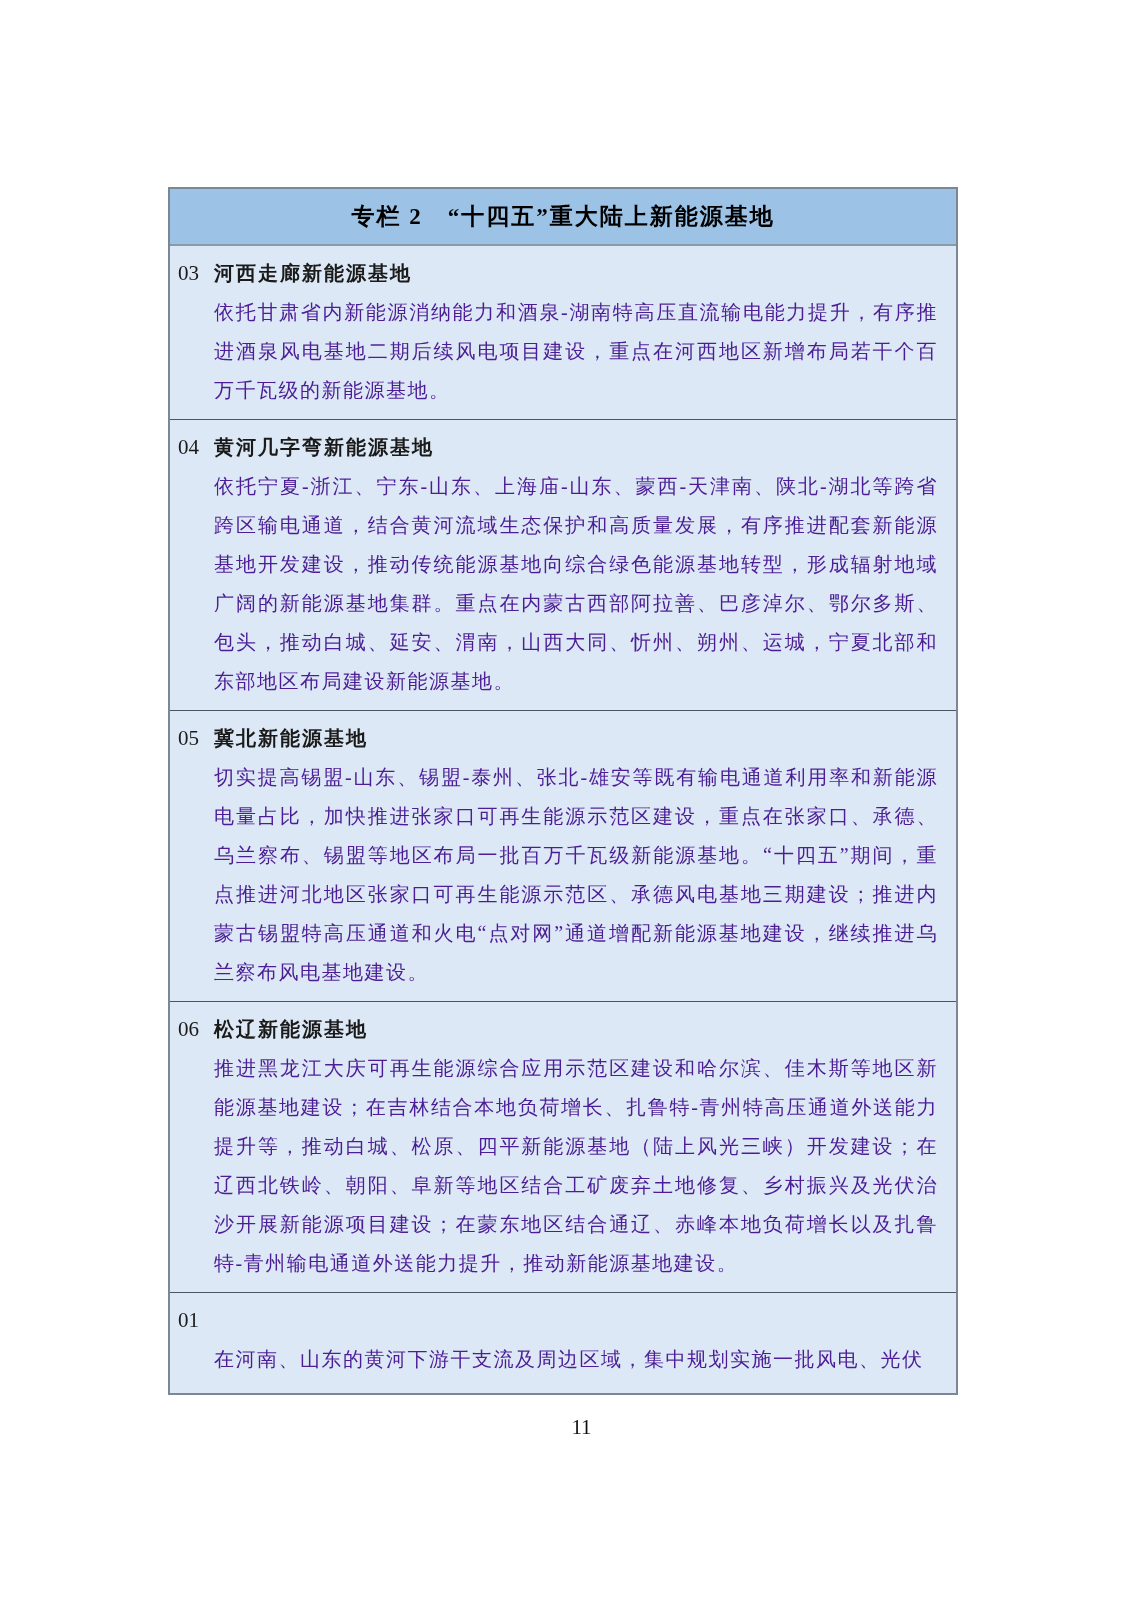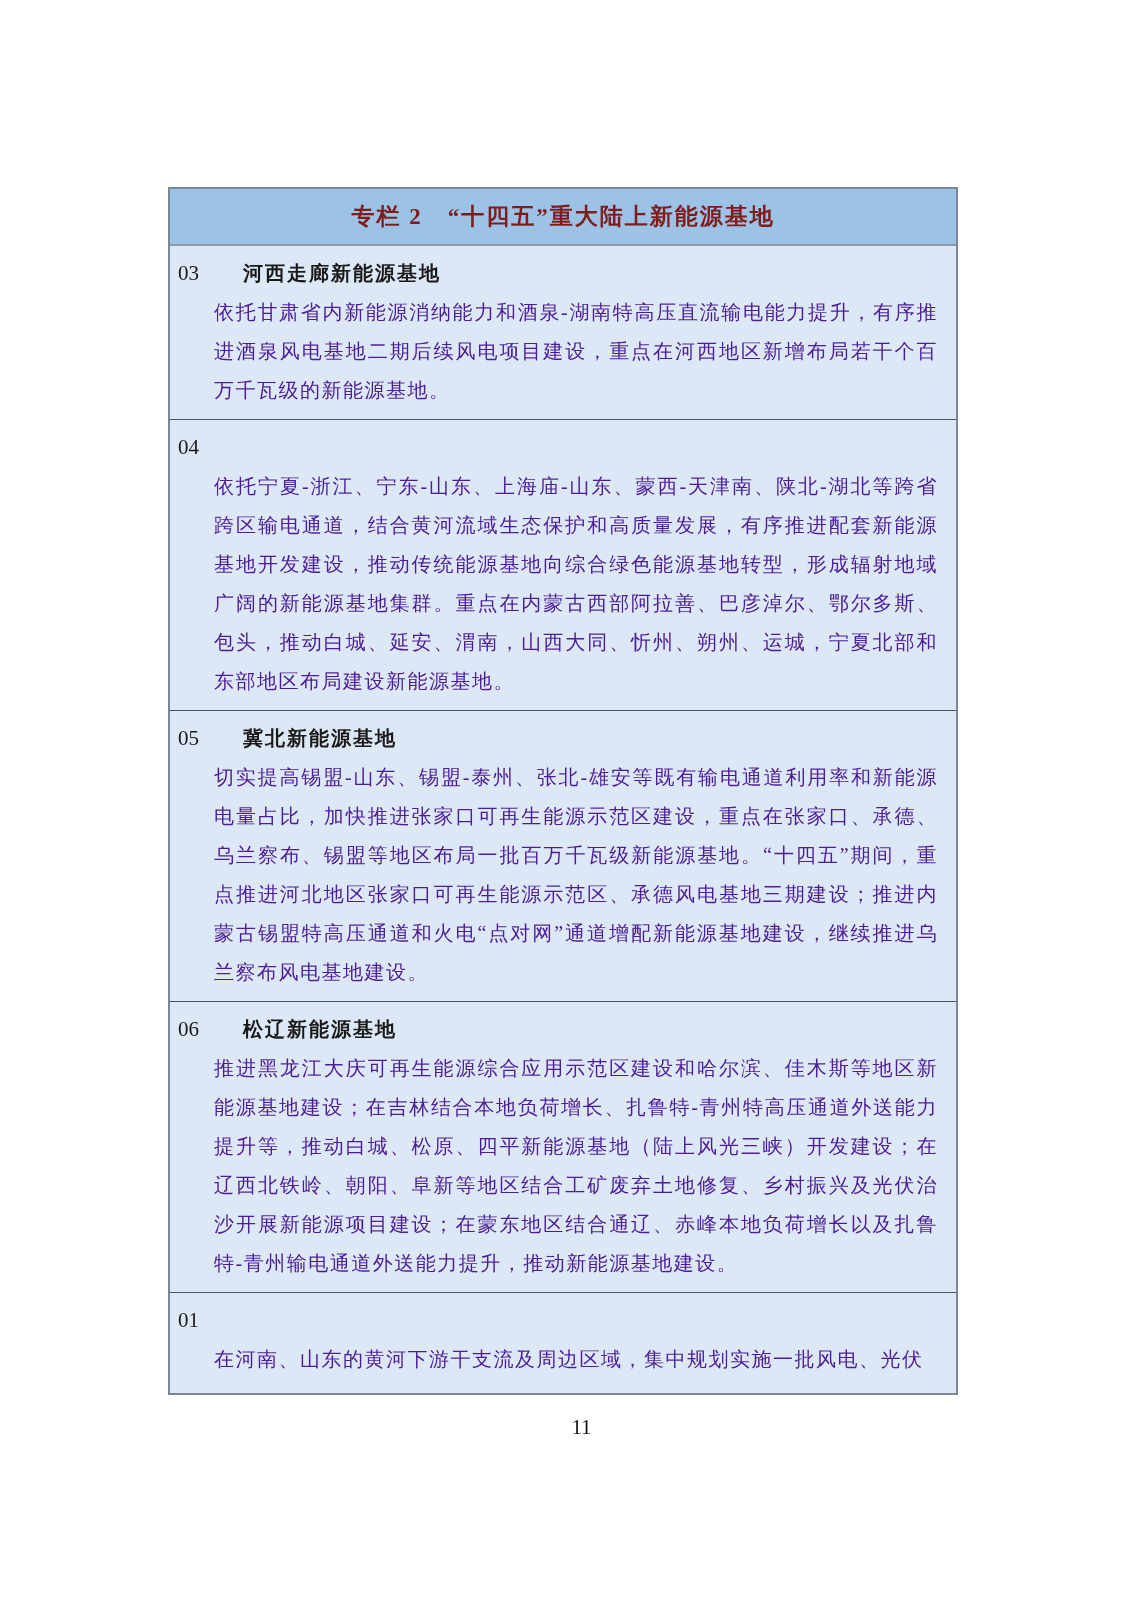--- a/index.html
+++ b/index.html
@@ -31,21 +31,21 @@
     box-sizing: border-box;
     background: #9cc2e5;
     border-bottom: 2px solid #8a9aa8;
     display: flex;
     align-items: center;
     justify-content: center;
   }
   .panel-header .title-text {
     font-size: 23px;
     font-weight: bold;
-    color: #7f1d1d;
+    color: #000000;
     letter-spacing: 2px;
     white-space: pre-wrap;
   }
   .section {
     box-sizing: border-box;
     padding: 8px 16px 9px 8px;
     border-bottom: 1px solid #4a5560;
     background: #dce8f5;
   }
   .section:last-child { border-bottom: none; }
@@ -60,21 +60,20 @@
     min-width: 28px;
     margin-right: 8px;
     text-align: left;
     color: #1a1a1a;
   }
   .section-title {
     font-size: 20px;
     font-weight: bold;
     letter-spacing: 2px;
     color: #1a1a1a;
-    margin-left: 29px;
   }
   .section-body {
     margin: 0 2px 0 36px;
     font-size: 20px;
     line-height: 39px;
     letter-spacing: 1.5px;
     text-align: justify;
     color: #4c1d95;
   }
   .page-number {
@@ -102,20 +101,21 @@
       <div class="section-heading">
         <span class="section-num">03</span>
         <span class="section-title">河西走廊新能源基地</span>
       </div>
       <p class="section-body">依托甘肃省内新能源消纳能力和酒泉-湖南特高压直流输电能力提升，有序推进酒泉风电基地二期后续风电项目建设，重点在河西地区新增布局若干个百万千瓦级的新能源基地。</p>
     </div>
 
     <div class="section">
       <div class="section-heading">
         <span class="section-num">04</span>
+        <span class="section-title">黄河几字弯新能源基地</span>
       </div>
       <p class="section-body">依托宁夏-浙江、宁东-山东、上海庙-山东、蒙西-天津南、陕北-湖北等跨省跨区输电通道，结合黄河流域生态保护和高质量发展，有序推进配套新能源基地开发建设，推动传统能源基地向综合绿色能源基地转型，形成辐射地域广阔的新能源基地集群。重点在内蒙古西部阿拉善、巴彦淖尔、鄂尔多斯、包头，推动白城、延安、渭南，山西大同、忻州、朔州、运城，宁夏北部和东部地区布局建设新能源基地。</p>
     </div>
 
     <div class="section">
       <div class="section-heading">
         <span class="section-num">05</span>
         <span class="section-title">冀北新能源基地</span>
       </div>
       <p class="section-body">切实提高锡盟-山东、锡盟-泰州、张北-雄安等既有输电通道利用率和新能源电量占比，加快推进张家口可再生能源示范区建设，重点在张家口、承德、乌兰察布、锡盟等地区布局一批百万千瓦级新能源基地。“十四五”期间，重点推进河北地区张家口可再生能源示范区、承德风电基地三期建设；推进内蒙古锡盟特高压通道和火电“点对网”通道增配新能源基地建设，继续推进乌兰察布风电基地建设。</p>

